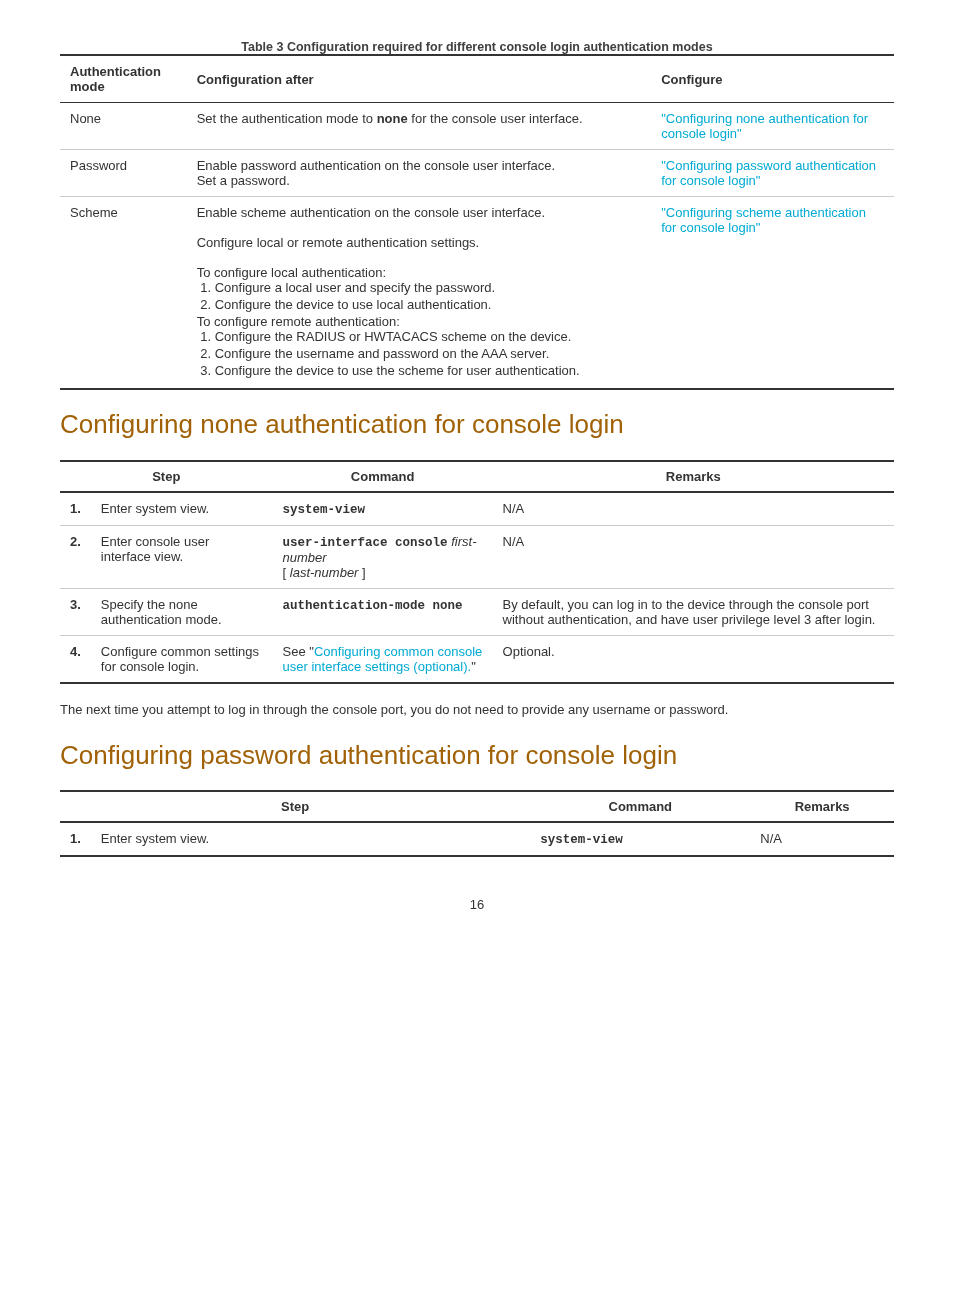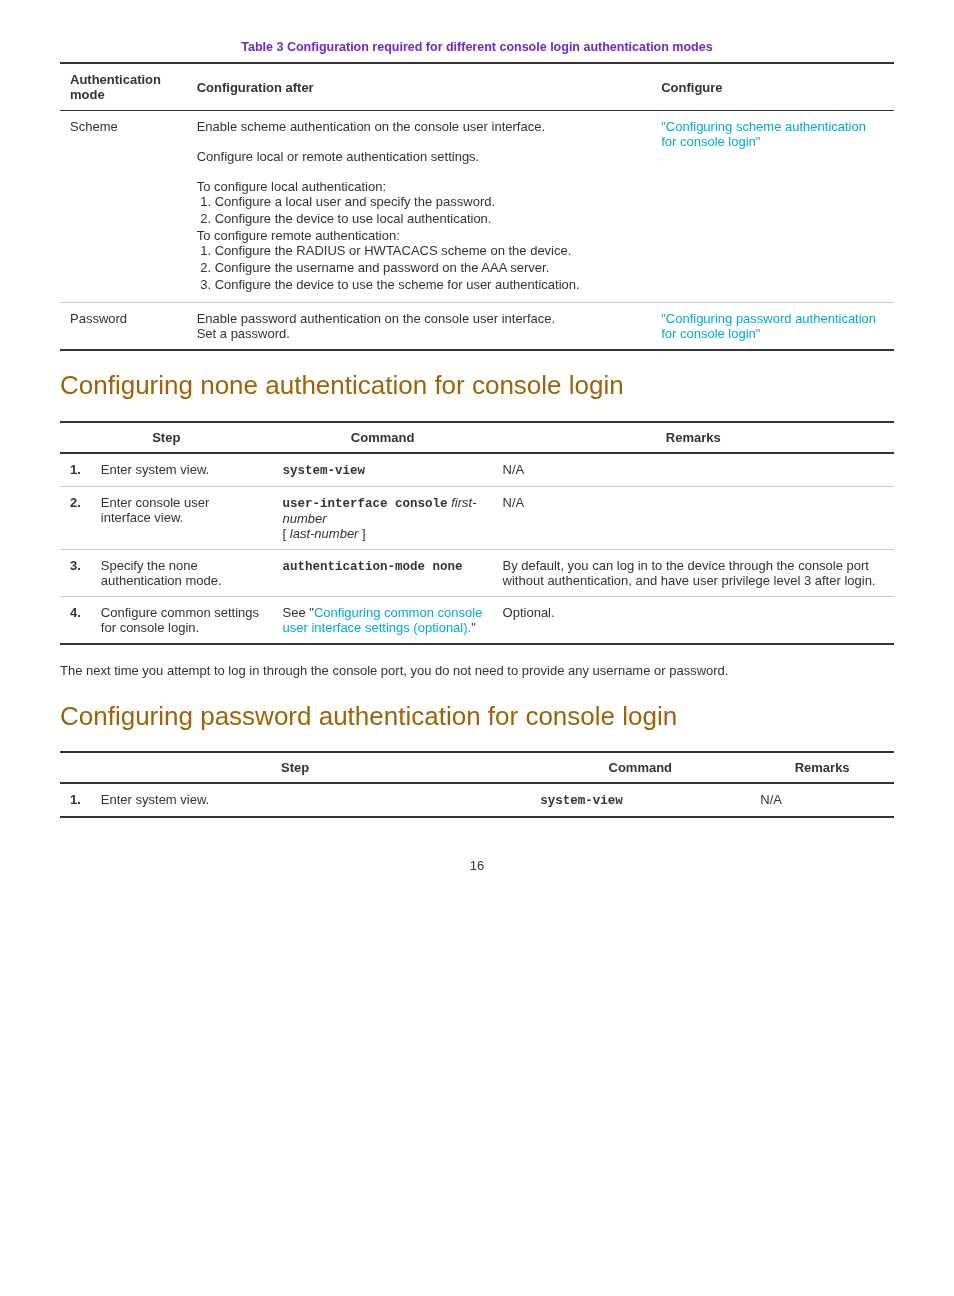--- a/index.html
+++ b/index.html
@@ -8,25 +8,24 @@
       font-size: 13px;
       color: #333;
       background: #fff;
       width: 954px;
       min-height: 1296px;
       padding: 40px 60px 60px 60px;
     }
 
     
     .table-caption {
-      color: #6d28d9;
+      color: #404040;
       font-weight: bold;
       font-size: 12.5px;
       text-align: center;
-      margin-bottom: 8px;
     }
 
     
     table {
       width: 100%;
       border-collapse: collapse;
       margin-bottom: 16px;
     }
 
     
@@ -122,20 +121,40 @@
 <table class="table3">
   <thead>
     <tr>
       <th class="col-auth">Authentication<br>mode</th>
       <th class="col-config">Configuration after</th>
       <th class="col-ref">Configure</th>
     </tr>
   </thead>
   <tbody>
 
+    <tr>
+      <td>None</td>
+      <td>
+        Set the authentication mode to <strong>none</strong> for the console user interface.
+      </td>
+      <td>
+        <a href="#none-auth" class="ref-link">"Configuring none authentication for console login"</a>
+      </td>
+    </tr>
+
+    <tr>
+      <td>Password</td>
+      <td>
+        Enable password authentication on the console user interface.<br>
+        Set a password.
+      </td>
+      <td>
+        <a href="#password-auth" class="ref-link">"Configuring password authentication for console login"</a>
+      </td>
+    </tr>
 
     <tr>
       <td>Scheme</td>
       <td>
         Enable scheme authentication on the console user interface.<br><br>
         Configure local or remote authentication settings.<br><br>
         To configure local authentication:
         <ol class="config-list">
           <li>Configure a local user and specify the password.</li>
           <li>Configure the device to use local authentication.</li>
@@ -144,31 +163,20 @@
         <ol class="config-list">
           <li>Configure the RADIUS or HWTACACS scheme on the device.</li>
           <li>Configure the username and password on the AAA server.</li>
           <li>Configure the device to use the scheme for user authentication.</li>
         </ol>
       </td>
       <td>
         <a href="#scheme-auth" class="ref-link">"Configuring scheme authentication for console login"</a>
       </td>
     </tr>
-
-    <tr>
-      <td>Password</td>
-      <td>
-        Enable password authentication on the console user interface.<br>
-        Set a password.
-      </td>
-      <td>
-        <a href="#password-auth" class="ref-link">"Configuring password authentication for console login"</a>
-      </td>
-    </tr>
   </tbody>
 </table>
 
 <h2 class="section-heading" id="none-auth">Configuring none authentication for console login</h2>
 
 <table class="step-table">
   <thead>
     <tr>
       <th colspan="2" style="width:260px;">Step</th>
       <th style="width:220px;">Command</th>

